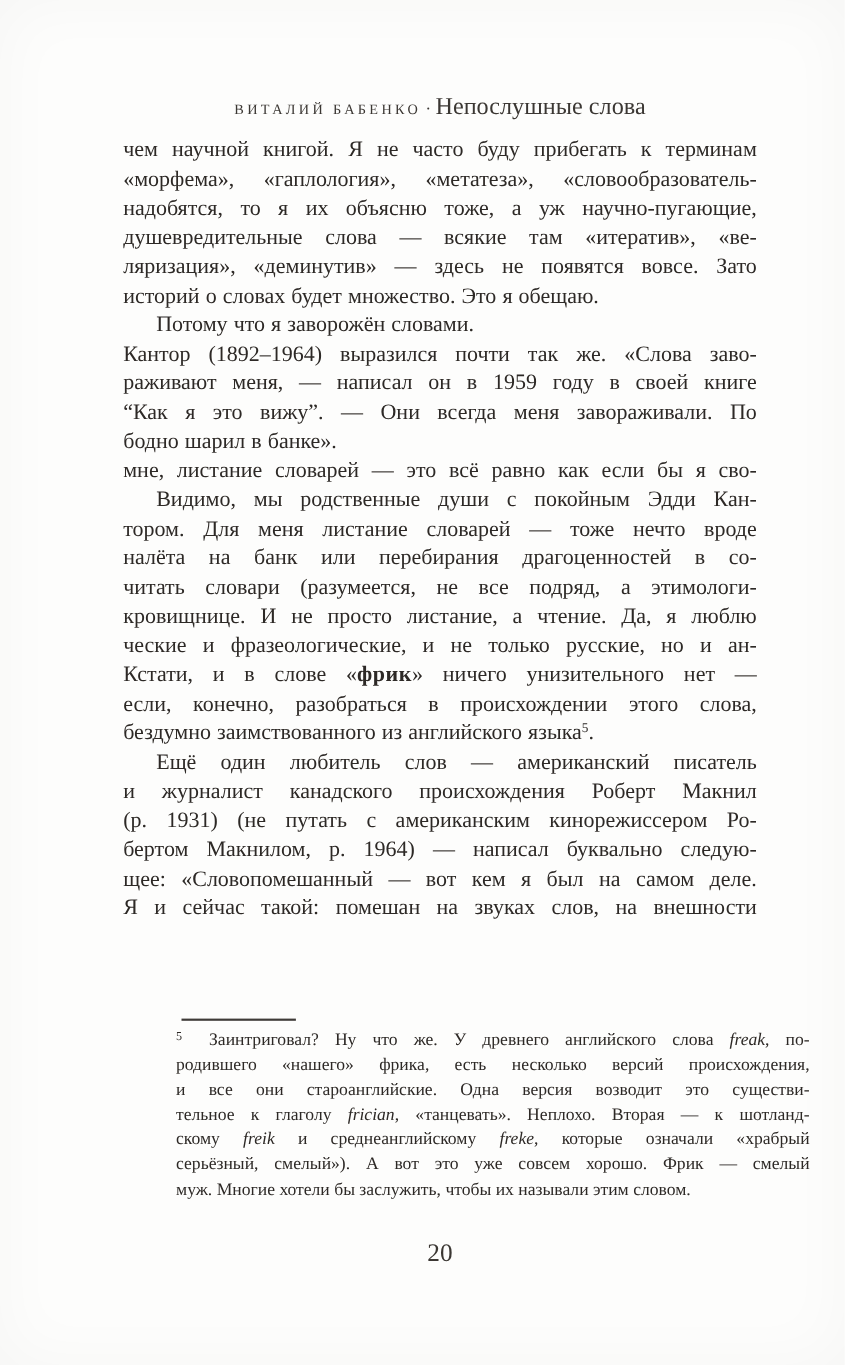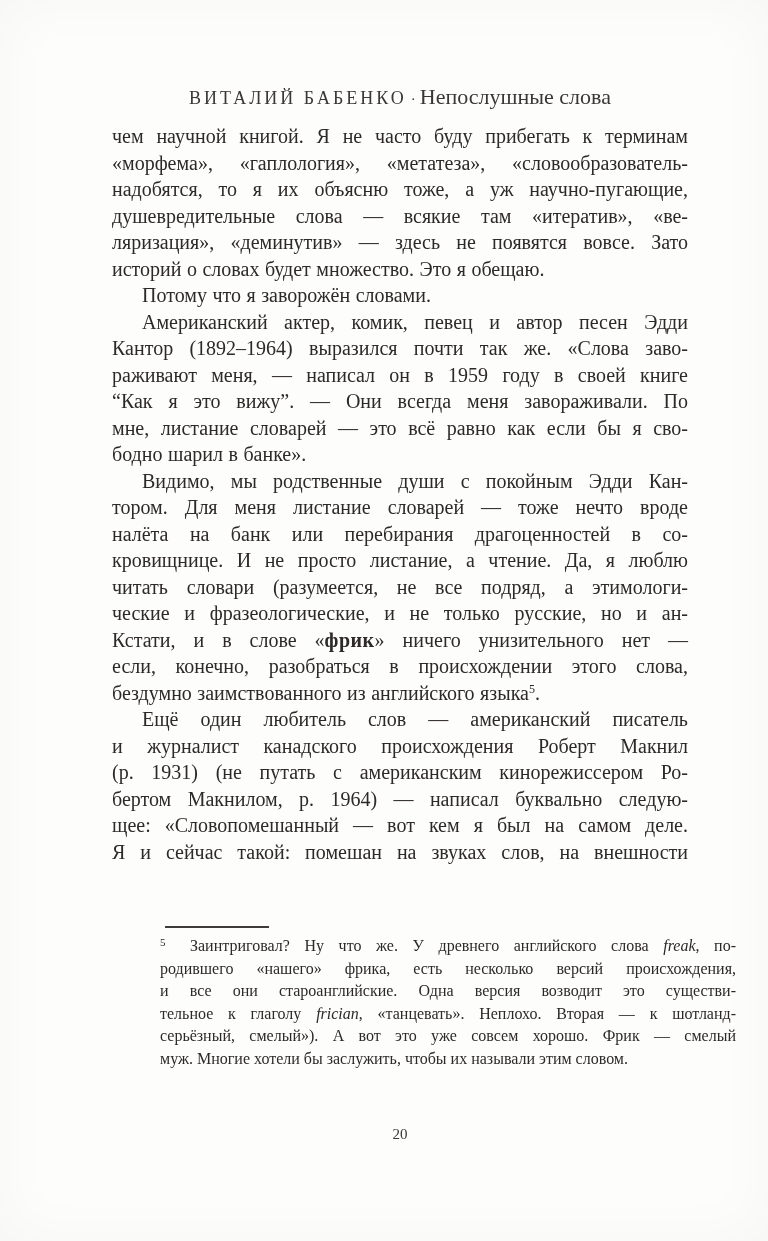--- a/index.html
+++ b/index.html
@@ -7,21 +7,21 @@
     position:relative; width:768px; height:1241px;
     background:#fdfdfc; overflow:hidden;
     font-family:"Liberation Serif","DejaVu Serif",serif;
     color:#2d2926;
     box-shadow: inset 0 0 60px rgba(0,0,0,0.03);
   }
   .running-head {
     position:absolute; top:84px; left:112px; width:576px;
     text-align:center; color:#3b3733; white-space:nowrap;
   }
-  .rh-author { font-size:18px; letter-spacing:3px; }
+  .rh-author { font-size:13px; letter-spacing:3px; }
   .rh-sep    { font-size:15px; padding:0 4px; }
   .rh-title  { font-size:22px; }
 
   .body-text {
     position:absolute; top:123px; left:112px; width:576px;
     font-size:20px;
   }
   .line {
     line-height:26.5px;
     text-align:justify; text-align-last:justify;
@@ -47,70 +47,70 @@
     text-align:justify; text-align-last:justify;
   }
   .fn-line.end { text-align:left; text-align-last:left; }
   .mk {
     display:inline-block; width:30px;
     font-size:11px; vertical-align:5px; line-height:0;
   }
 
   .page-number {
     position:absolute; top:1126px; left:112px; width:576px;
-    text-align:center; font-size:15px; color:#3b3733;font-family:Liberation Serif, serif;
+    text-align:center; font-size:23px; color:#3b3733;font-family:Liberation Serif, serif;
   }
 </style>
 </head>
 <body>
 
 <div class="page">
 
   <div class="running-head">
     <span class="rh-author">ВИТАЛИЙ БАБЕНКО</span><span class="rh-sep">·</span><span class="rh-title">Непослушные слова</span>
   </div>
 
   <div class="body-text" id="body-lines">
       <div class="line">чем научной книгой. Я не часто буду прибегать к терминам</div>
       <div class="line">«морфема», «гаплология», «метатеза», «словообразователь-</div>
       <div class="line">надобятся, то я их объясню тоже, а уж научно-пугающие,</div>
       <div class="line">душевредительные слова — всякие там «итератив», «ве-</div>
       <div class="line">ляризация», «деминутив» — здесь не появятся вовсе. Зато</div>
       <div class="line end">историй о словах будет множество. Это я обещаю.</div>
       <div class="line end ind">Потому что я заворожён словами.</div>
-      <div class="line ind">Американский актер, комик, певец и автор песен Эдди</div>
       <div class="line">Кантор (1892–1964) выразился почти так же. «Слова заво-</div>
       <div class="line">раживают меня, — написал он в 1959 году в своей книге</div>
       <div class="line">“Как я это вижу”. — Они всегда меня завораживали. По</div>
+      <div class="line end">бодно шарил в банке».</div>
       <div class="line">мне, листание словарей — это всё равно как если бы я сво-</div>
-      <div class="line end">бодно шарил в банке».</div>
       <div class="line ind">Видимо, мы родственные души с покойным Эдди Кан-</div>
       <div class="line">тором. Для меня листание словарей — тоже нечто вроде</div>
       <div class="line">налёта на банк или перебирания драгоценностей в со-</div>
+      <div class="line">читать словари (разумеется, не все подряд, а этимологи-</div>
       <div class="line">кровищнице. И не просто листание, а чтение. Да, я люблю</div>
-      <div class="line">читать словари (разумеется, не все подряд, а этимологи-</div>
       <div class="line">ческие и фразеологические, и не только русские, но и ан-</div>
       <div class="line">Кстати, и в слове «<span class="b">фрик</span>» ничего унизительного нет —</div>
       <div class="line">если, конечно, разобраться в происхождении этого слова,</div>
       <div class="line end">бездумно заимствованного из английского языка<span class="sup">5</span>.</div>
       <div class="line ind">Ещё один любитель слов — американский писатель</div>
       <div class="line">и журналист канадского происхождения Роберт Макнил</div>
       <div class="line">(р. 1931) (не путать с американским кинорежиссером Ро-</div>
       <div class="line">бертом Макнилом, р. 1964) — написал буквально следую-</div>
       <div class="line">щее: «Словопомешанный — вот кем я был на самом деле.</div>
       <div class="line">Я и сейчас такой: помешан на звуках слов, на внешности</div>
     </div>
 
   <div class="footnote">
     <div class="fn-rule"></div>
     <div id="footnote-lines">
         <div class="fn-line"><span class="mk">5</span>Заинтриговал? Ну что же. У древнего английского слова <span class="it">freak</span>, по-</div>
         <div class="fn-line">родившего «нашего» фрика, есть несколько версий происхождения,</div>
         <div class="fn-line">и все они староанглийские. Одна версия возводит это существи-</div>
         <div class="fn-line">тельное к глаголу <span class="it">frician</span>, «танцевать». Неплохо. Вторая — к шотланд-</div>
+        <div class="fn-line">скому <span class="it">freik</span> и среднеанглийскому <span class="it">freke</span>, которые означали «храбрый</div>
         <div class="fn-line">серьёзный, смелый»). А вот это уже совсем хорошо. Фрик — смелый</div>
         <div class="fn-line end">муж. Многие хотели бы заслужить, чтобы их называли этим словом.</div>
       </div>
   </div>
 
   <div class="page-number">20</div>
 
 </div>
 
 </body></html>

